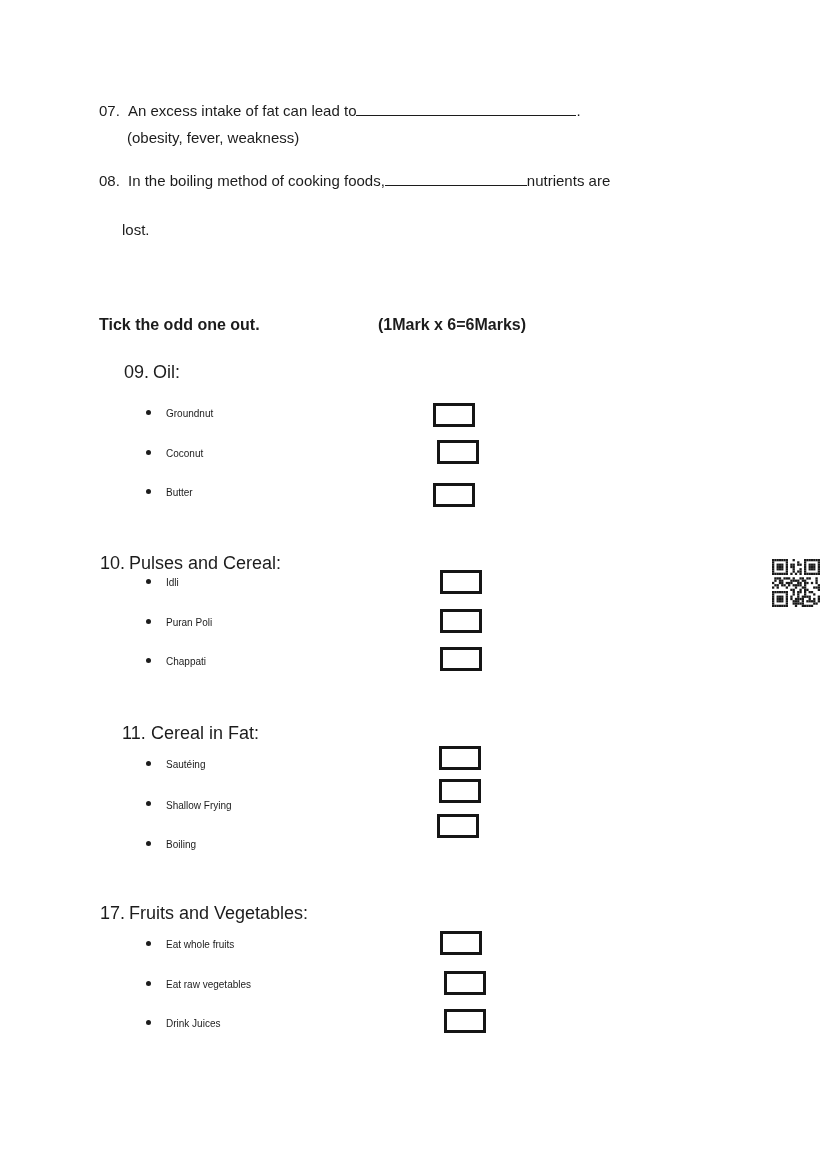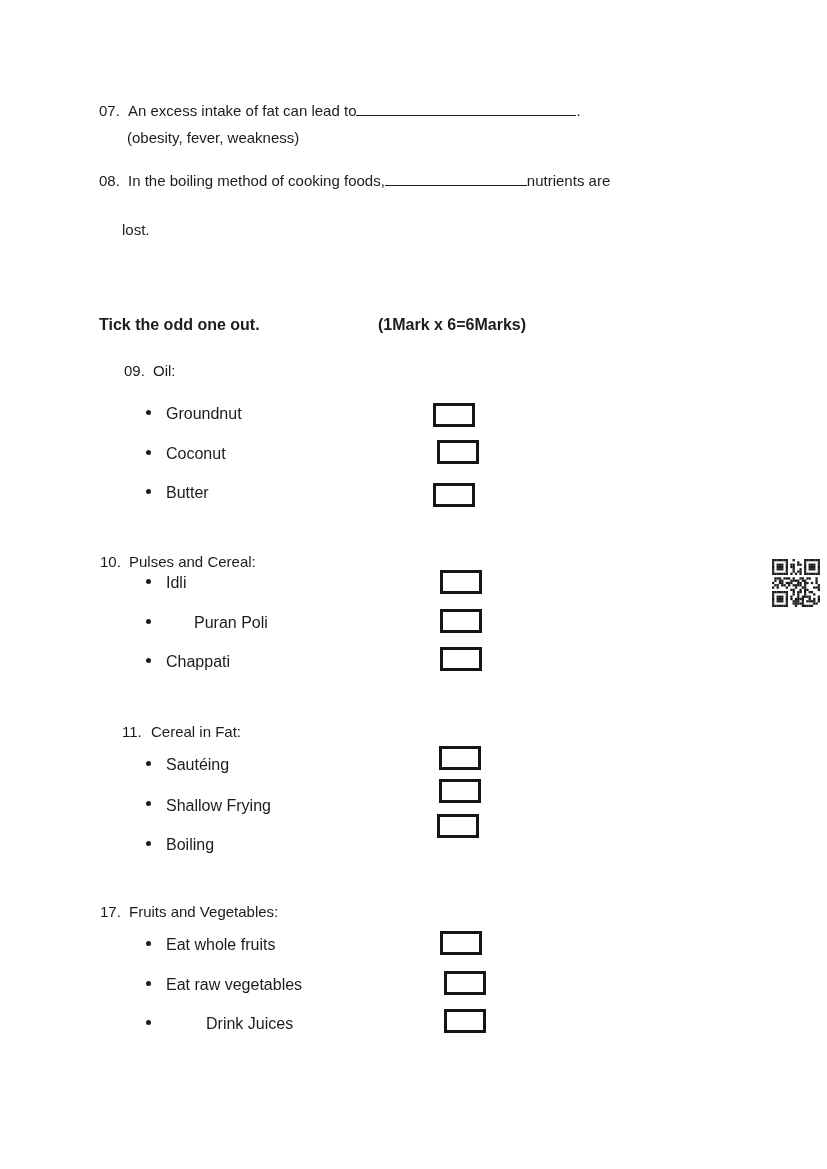--- a/index.html
+++ b/index.html
@@ -6,22 +6,22 @@
   .page{
     position:relative;width:827px;height:1169px;background:#ffffff;
     font-family:"Liberation Sans",sans-serif;color:#1c1c1c;overflow:hidden;
   }
   .abs{position:absolute;}
   .line{font-size:15px;line-height:19px;white-space:nowrap;}
   .qnum{display:inline-block;min-width:29px;}
   .blank{display:inline-block;height:15px;border-bottom:1.4px solid #1c1c1c;vertical-align:baseline;}
   .opts{font-size:15px;white-space:nowrap;}
   .heading{font-size:16px;font-weight:bold;white-space:nowrap;}
-  .otitle{font-size:15px;white-space:nowrap;}
-  .item-label{font-size:16px;line-height:19px;white-space:nowrap;}
+  .otitle{font-size:18px;white-space:nowrap;}
+  .item-label{font-size:10px;line-height:19px;white-space:nowrap;}
   .bullet{width:5px;height:5px;border-radius:50%;background:#1c1c1c;}
   .cb{width:36px;height:18px;border:3px solid #151515;background:#ffffff;}
   .qr{width:48px;height:48px;display:block;}
 </style>
 </head>
 <body>
 
 <div class="page">
 
   <div class="abs line" style="left:99px;top:100px;">
@@ -50,21 +50,21 @@
   <div class="abs item-label" style="left:166px;top:483px;">Butter</div>
   <span class="abs cb" style="left:433px;top:483px;"></span>
 
   <div class="abs otitle" style="left:100px;top:553px;">
     <span class="qnum">10.</span><span>Pulses and Cereal:</span>
   </div>
   <span class="abs bullet" style="left:146px;top:579px;"></span>
   <div class="abs item-label" style="left:166px;top:573px;">Idli</div>
   <span class="abs cb" style="left:440px;top:570px;"></span>
   <span class="abs bullet" style="left:146px;top:619px;"></span>
-  <div class="abs item-label" style="left:166px;top:613px;margin-left:28px;">Puran Poli</div>
+  <div class="abs item-label" style="left:166px;top:613px;">Puran Poli</div>
   <span class="abs cb" style="left:440px;top:609px;"></span>
   <span class="abs bullet" style="left:146px;top:658px;"></span>
   <div class="abs item-label" style="left:166px;top:652px;">Chappati</div>
   <span class="abs cb" style="left:440px;top:647px;"></span>
 
   <div class="abs otitle" style="left:122px;top:723px;">
     <span class="qnum">11.</span><span>Cereal in Fat:</span>
   </div>
   <span class="abs bullet" style="left:146px;top:761px;"></span>
   <div class="abs item-label" style="left:166px;top:755px;">Sautéing</div>
@@ -79,21 +79,21 @@
   <div class="abs otitle" style="left:100px;top:903px;">
     <span class="qnum">17.</span><span>Fruits and Vegetables:</span>
   </div>
   <span class="abs bullet" style="left:146px;top:941px;"></span>
   <div class="abs item-label" style="left:166px;top:935px;">Eat whole fruits</div>
   <span class="abs cb" style="left:440px;top:931px;"></span>
   <span class="abs bullet" style="left:146px;top:981px;"></span>
   <div class="abs item-label" style="left:166px;top:975px;">Eat raw vegetables</div>
   <span class="abs cb" style="left:444px;top:971px;"></span>
   <span class="abs bullet" style="left:146px;top:1020px;"></span>
-  <div class="abs item-label" style="left:166px;top:1014px;margin-left:40px;">Drink Juices</div>
+  <div class="abs item-label" style="left:166px;top:1014px;">Drink Juices</div>
   <span class="abs cb" style="left:444px;top:1009px;"></span>
 
   <div class="abs" style="left:772px;top:559px;">
     <svg id="qr-svg" class="qr" viewBox="0 0 48 48" xmlns="http://www.w3.org/2000/svg">
         <g fill="#191919">
           <rect x="0.00" y="0.00" width="2.29" height="2.29"></rect>
           <rect x="2.29" y="0.00" width="2.29" height="2.29"></rect>
           <rect x="4.57" y="0.00" width="2.29" height="2.29"></rect>
           <rect x="6.86" y="0.00" width="2.29" height="2.29"></rect>
           <rect x="9.14" y="0.00" width="2.29" height="2.29"></rect>

